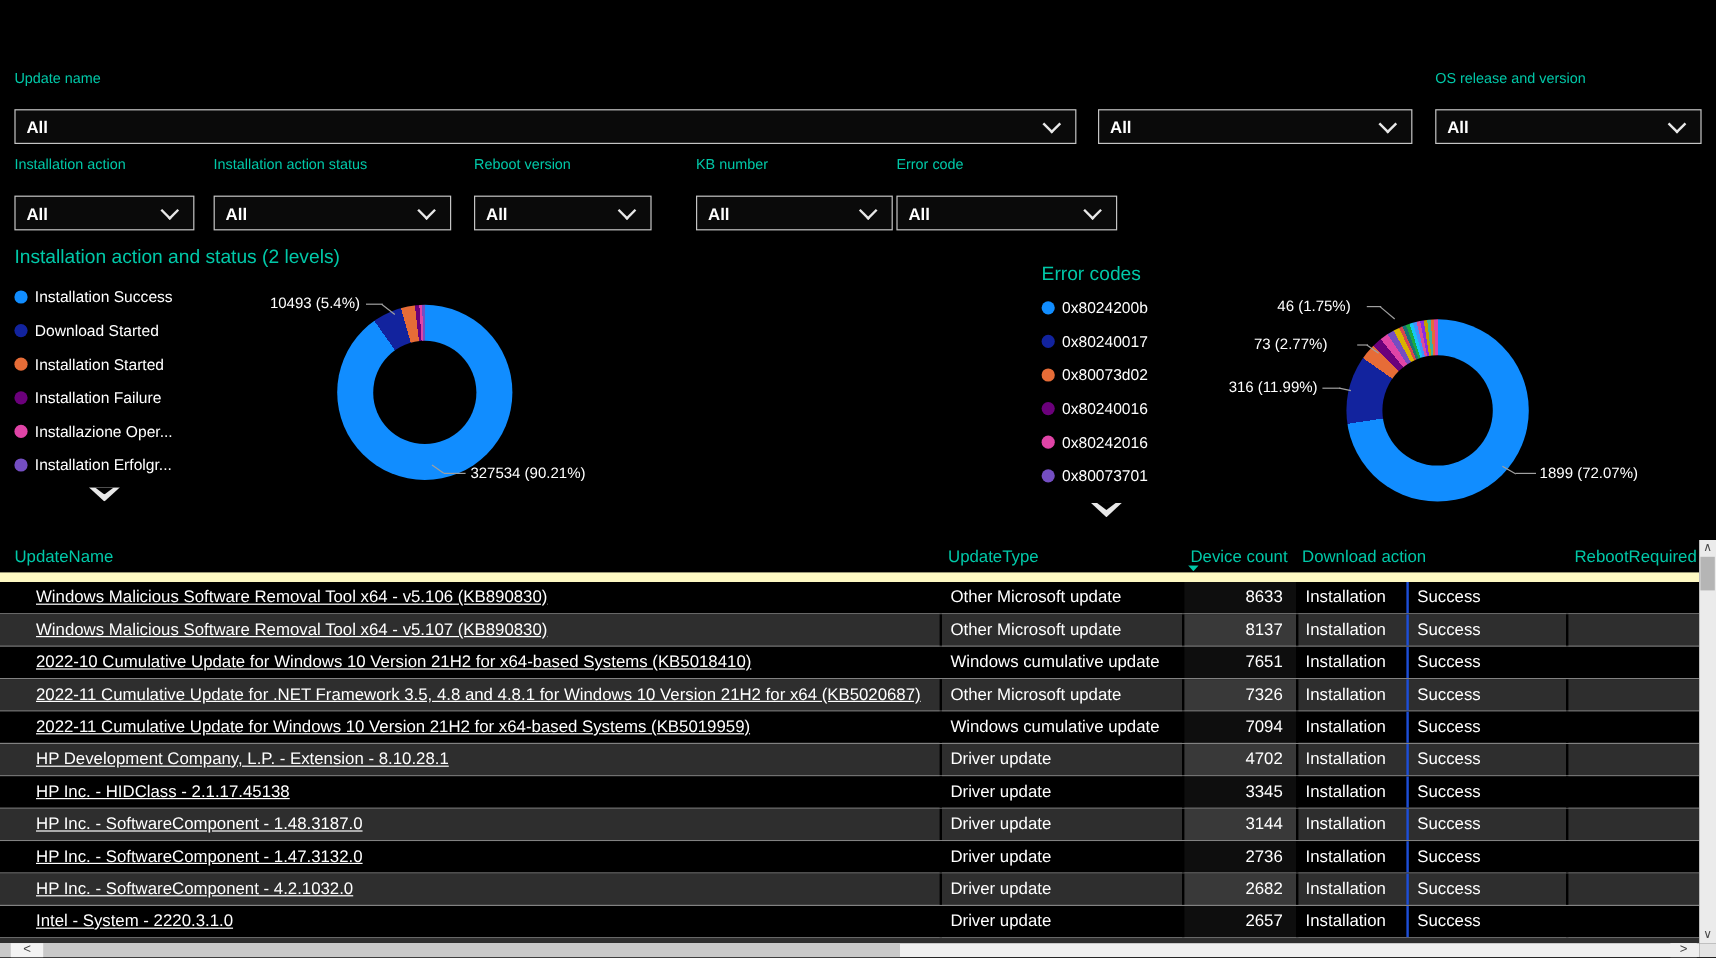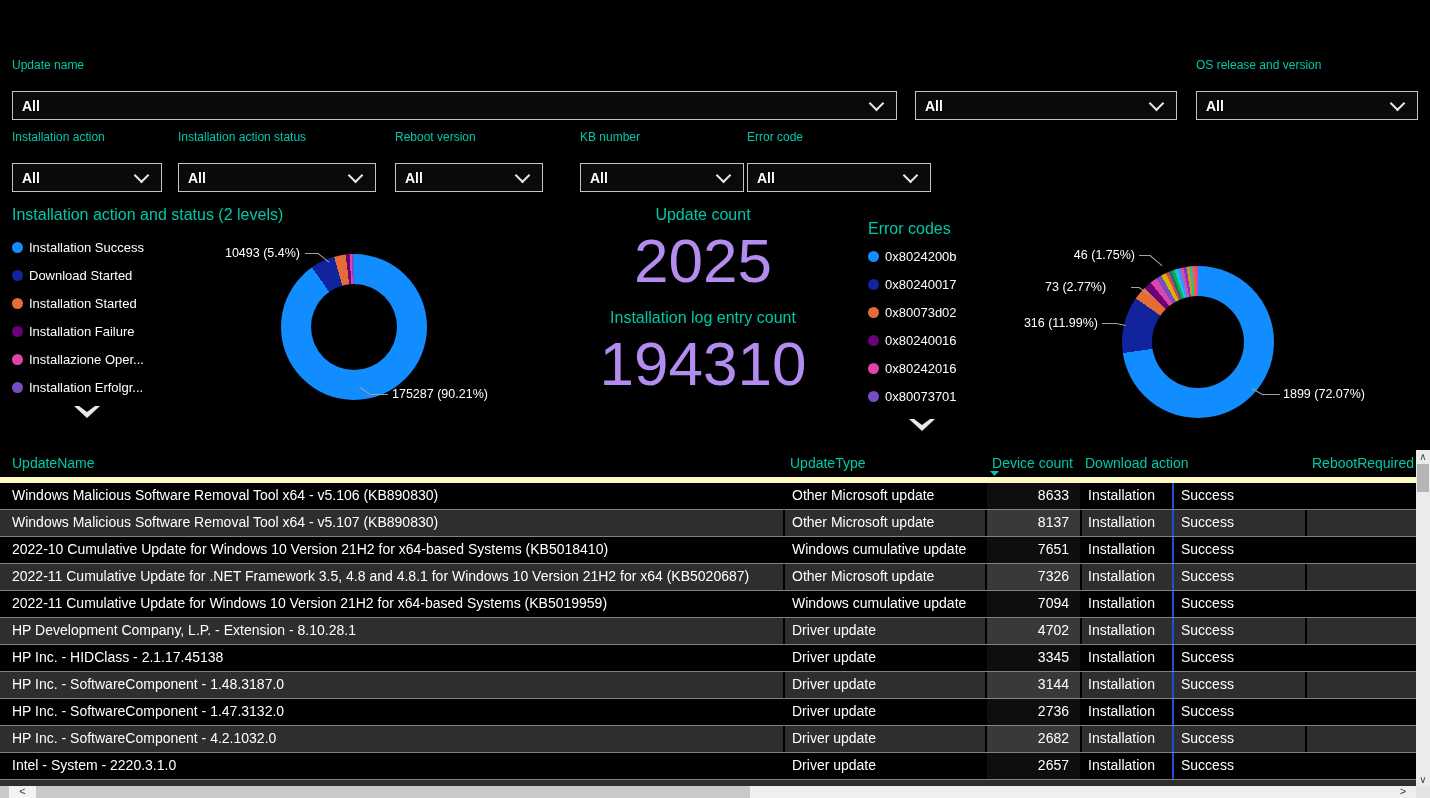--- a/index.html
+++ b/index.html
@@ -53,33 +53,33 @@
   .lead{position:absolute;height:1px;background:#a0a0a0;transform-origin:left center;}
 
   
   .card{position:absolute;left:553px;top:206px;width:300px;text-align:center;}
   .clabel{font-size:16px;color:#00c8a8;}
   .cnum{font-size:62px;font-weight:300;color:#b38cf0;line-height:1.02;margin-top:5px;}
   .clabel.second{margin-top:17px;}
 
   
   .table{position:absolute;left:0;top:450px;width:1416px;overflow:hidden;}
-  .thead{position:relative;height:27px;border-bottom:6px solid #fef9c3;}
+  .thead{position:relative;height:27px;border-bottom:8px solid #fef9c3;}
   .hcell{position:absolute;top:5px;font-size:14px;color:#00c8a8;white-space:nowrap;cursor:pointer;}
   .hc1{left:12px;} .hc2{left:790px;}
   .hc3{left:985px;width:88px;text-align:right;} .hc4{left:1085px;} .hc5{left:1178px;margin-top:35px;} .hc6{left:1312px;}
   .sort{position:absolute;left:990px;top:21px;width:9px;height:5px;background:#00c8a8;
         clip-path:polygon(0 0,100% 0,50% 100%);}
   .trow{position:relative;height:27px;border-bottom:1px solid #828282;box-sizing:border-box;
         background:#000;cursor:pointer;}
   .trow.alt{background:#2e2e2e;}
   .trow.partial{height:9px;border-bottom:none;}
   .cell{position:absolute;top:0;height:100%;font-size:14px;color:#fff;white-space:nowrap;
         overflow:hidden;box-sizing:border-box;padding-top:4px;}
-  .c1{left:0;width:783px;padding-left:12px;}
+  .c1{left:0;width:783px;padding-left:30px;text-decoration:underline;}
   .c2{left:783px;width:202px;padding-left:7px;border-left:2px solid #000;}
   .c3{left:985px;width:95px;text-align:right;padding-right:11px;border-left:2px solid #000;
       background:rgba(255,255,255,.055);}
   .c4{left:1080px;width:92px;padding-left:6px;border-left:2px solid #000;}
   .c5{left:1172px;width:133px;padding-left:7px;border-left:2px solid #1d4ed8;}
   .c6{left:1305px;width:111px;border-left:2px solid #000;}
 
   
   .vscroll{position:absolute;left:1416px;top:450px;width:14px;height:336px;background:#ebebeb;}
   .varrow{position:absolute;left:0;width:14px;height:13px;color:#4a4a4a;font-size:10px;
@@ -186,30 +186,24 @@
     </ul>
   <div class="expand" id="chev1">
       <div class="tri"></div>
     </div>
   <div class="donut" id="donut1" style="background: conic-gradient(rgb(17, 141, 255) 0deg, rgb(17, 141, 255) 324.756deg, rgb(18, 35, 158) 324.756deg, rgb(18, 35, 158) 344.196deg, rgb(230, 108, 55) 344.196deg, rgb(230, 108, 55) 353.46deg, rgb(107, 0, 123) 353.46deg, rgb(107, 0, 123) 356.424deg, rgb(224, 68, 167) 356.424deg, rgb(224, 68, 167) 358.277deg, rgb(116, 78, 194) 358.277deg, rgb(116, 78, 194) 360deg);">
     <div class="hole"></div>
   </div>
   <div class="callout" style="left:215px;top:246px;width:85px;text-align:right;">10493 (5.4%)</div>
   <div class="lead" style="left:305px;top:253px;width:14px;"></div>
   <div class="lead" style="left:318px;top:253px;width:14px;transform:rotate(38deg);"></div>
-  <div class="callout" style="left:392px;top:387px;">175287 (90.21%)</div>
+  <div class="callout" style="left:392px;top:387px;">327534 (90.21%)</div>
   <div class="lead" style="left:370px;top:394px;width:18px;"></div>
   <div class="lead" style="left:360px;top:387px;width:12px;transform:rotate(35deg);"></div>
 
-  <div class="card">
-    <div class="clabel">Update count</div>
-    <div class="cnum">2025</div>
-    <div class="clabel second">Installation log entry count</div>
-    <div class="cnum">194310</div>
-  </div>
 
   <div class="sect-title" id="ec-title">Error codes</div>
   <ul class="legend" id="legend2">
       <li>
         <span class="dot" style="background: rgb(17, 141, 255);"></span>
         <span class="lbl">0x8024200b</span>
       </li>
       <li>
         <span class="dot" style="background: rgb(18, 35, 158);"></span>
         <span class="lbl">0x80240017</span>
@@ -230,21 +224,21 @@
         <span class="dot" style="background: rgb(116, 78, 194);"></span>
         <span class="lbl">0x80073701</span>
       </li>
     </ul>
   <div class="expand" id="chev2">
       <div class="tri"></div>
     </div>
   <div class="donut" id="donut2" style="background: conic-gradient(rgb(17, 141, 255) 0deg, rgb(17, 141, 255) 261.53deg, rgb(18, 35, 158) 261.53deg, rgb(18, 35, 158) 305.05deg, rgb(230, 108, 55) 305.05deg, rgb(230, 108, 55) 315.103deg, rgb(107, 0, 123) 315.103deg, rgb(107, 0, 123) 321.438deg, rgb(224, 68, 167) 321.438deg, rgb(224, 68, 167) 326.672deg, rgb(116, 78, 194) 326.672deg, rgb(116, 78, 194) 331.079deg, rgb(217, 179, 0) 331.079deg, rgb(217, 179, 0) 334.935deg, rgb(214, 69, 80) 334.935deg, rgb(214, 69, 80) 337.276deg, rgb(25, 114, 120) 337.276deg, rgb(25, 114, 120) 339.617deg, rgb(26, 171, 64) 339.617deg, rgb(26, 171, 64) 341.959deg, rgb(21, 198, 244) 341.959deg, rgb(21, 198, 244) 344.3deg, rgb(64, 146, 255) 344.3deg, rgb(64, 146, 255) 346.641deg, rgb(219, 77, 155) 346.641deg, rgb(219, 77, 155) 348.982deg, rgb(138, 43, 226) 348.982deg, rgb(138, 43, 226) 351.186deg, rgb(196, 160, 0) 351.186deg, rgb(196, 160, 0) 353.389deg, rgb(58, 181, 160) 353.389deg, rgb(58, 181, 160) 355.593deg, rgb(230, 108, 55) 355.593deg, rgb(230, 108, 55) 357.796deg, rgb(224, 68, 167) 357.796deg, rgb(224, 68, 167) 360deg);">
     <div class="hole"></div>
   </div>
-  <div class="callout" style="left:1055px;top:248px;width:80px;text-align:right;">46 (1.75%)</div>
+  <div class="callout" style="left:1055px;top:248px;width:80px;text-align:center;">46 (1.75%)</div>
   <div class="lead" style="left:1139px;top:255px;width:12px;"></div>
   <div class="lead" style="left:1150px;top:255px;width:16px;transform:rotate(40deg);"></div>
   <div class="callout" style="left:1045px;top:280px;width:82px;">73 (2.77%)</div>
   <div class="lead" style="left:1131px;top:287px;width:9px;"></div>
   <div class="lead" style="left:1139px;top:287px;width:12px;transform:rotate(35deg);"></div>
   <div class="callout" style="left:1008px;top:316px;width:90px;text-align:right;">316 (11.99%)</div>
   <div class="lead" style="left:1102px;top:323px;width:15px;"></div>
   <div class="lead" style="left:1116px;top:323px;width:10px;transform:rotate(12deg);"></div>
   <div class="callout" style="left:1283px;top:387px;">1899 (72.07%)</div>
   <div class="lead" style="left:1263px;top:394px;width:17px;"></div>

